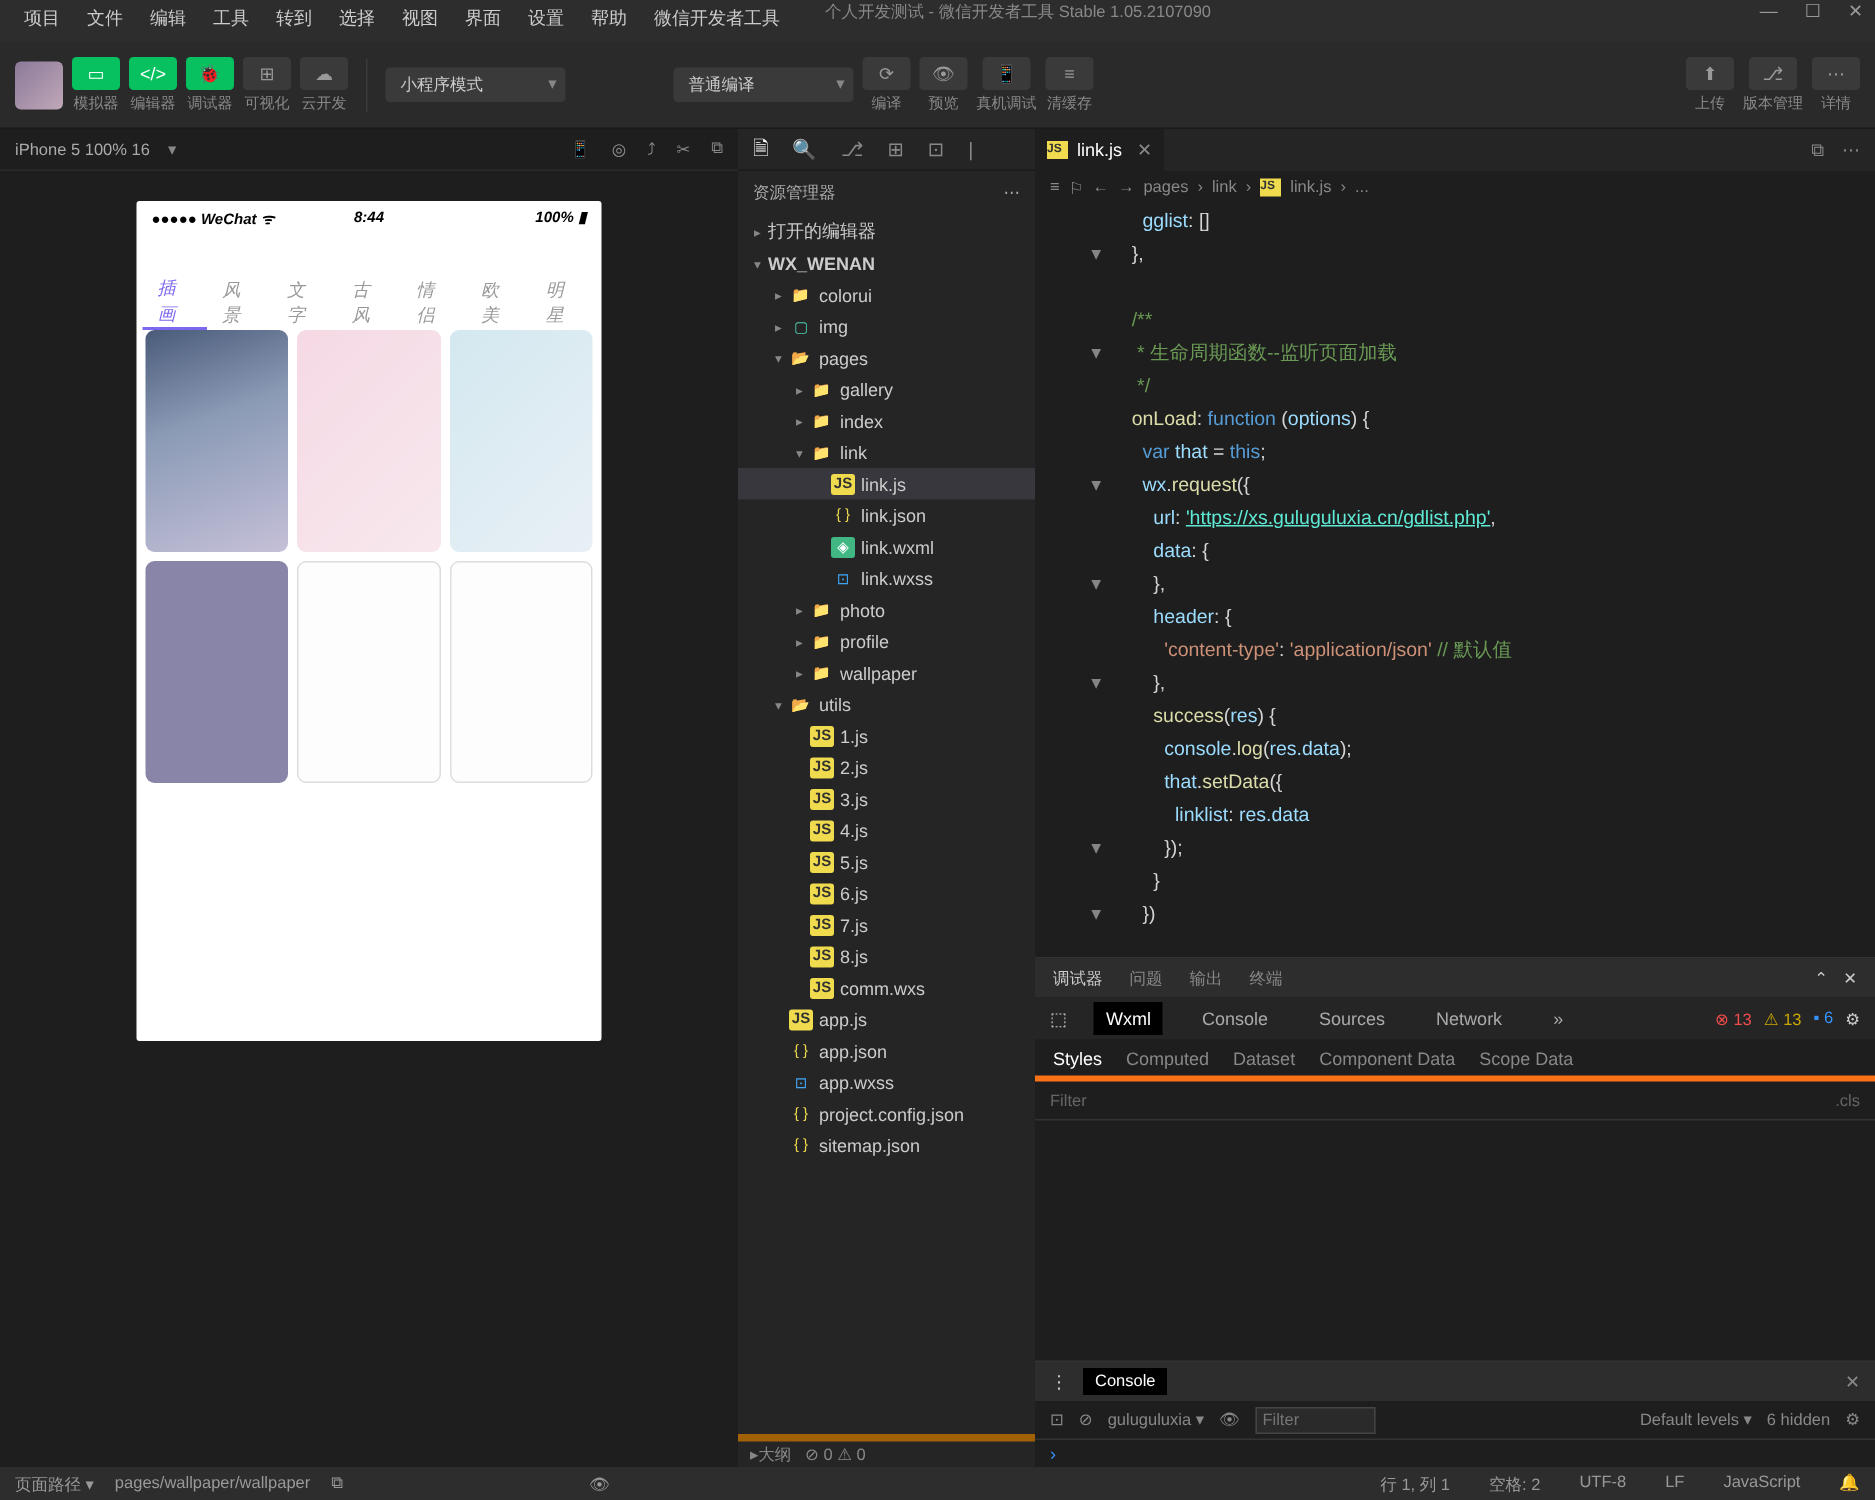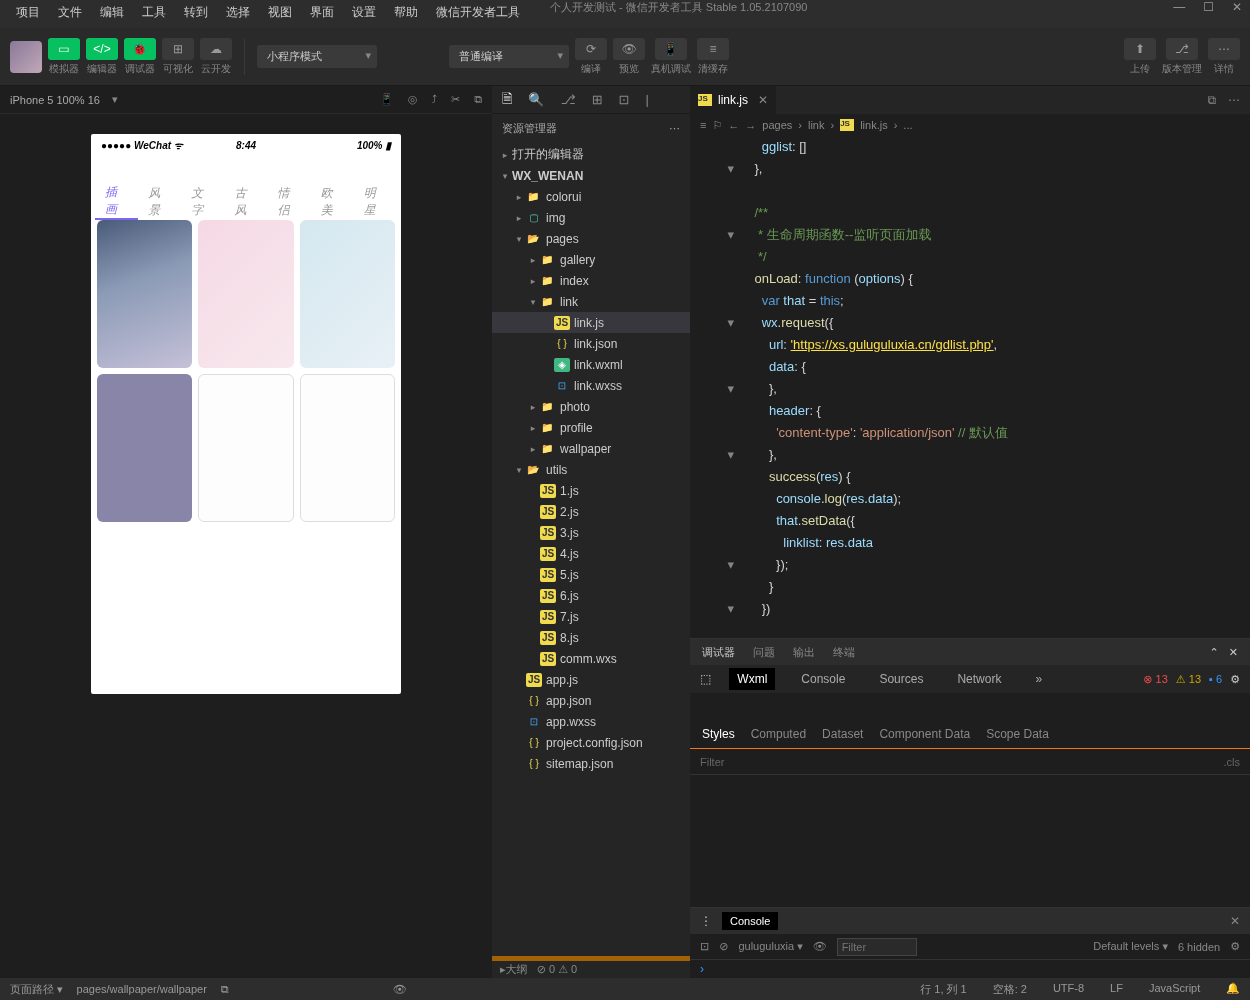--- a/index.html
+++ b/index.html
@@ -86,37 +86,37 @@
 .file-tab .ficon { width: 14px; height: 12px; }
 .file-tab .close { color: #888; cursor: pointer; margin-left: 4px; }
 .tab-strip .rightctl { margin-left: auto; display: flex; gap: 12px; padding-right: 10px; color: #888; }
 .breadcrumb { height: 22px; display: flex; align-items: center; gap: 6px; padding: 0 10px; color: #888; font-size: 11px; }
 .breadcrumb .bc-icon { cursor: pointer; }
 .code-area { flex: 1; display: flex; font-family: Consolas, monospace; font-size: 13px; overflow: hidden; }
 .gutter-fold { width: 50px; color: #858585; text-align: right; padding-right: 6px; line-height: 22px; }
 .code { flex: 1; line-height: 22px; white-space: pre; color: #d4d4d4; }
 .c-kw { color: #569cd6; } .c-fn { color: #dcdcaa; } .c-str { color: #ce9178; } .c-com { color: #6a9955; }
 .c-var { color: #9cdcfe; } .c-this { color: #569cd6; }
-.c-url { color: #fde047; text-decoration: underline; }
+.c-url { color: #5eead4; text-decoration: underline; }
 
 
 .debug-panel { height: 340px; display: flex; flex-direction: column; background: #1e1e1e; border-top: 1px solid #333; }
 .dp-tabs { height: 26px; display: flex; align-items: center; gap: 18px; padding: 0 12px; background: #2d2d2d; font-size: 11px; }
 .dp-tabs .dpt { color: #888; cursor: pointer; }
 .dp-tabs .dpt.active { color: #ccc; }
 .dp-tabs .dpt-close { margin-left: auto; display: flex; gap: 10px; }
 .dp-sub { height: 28px; display: flex; align-items: center; gap: 18px; padding: 0 10px; background: #252526; font-size: 12px; }
 .dp-sub .dps { color: #aaa; cursor: pointer; padding: 4px 8px; }
 .dp-sub .dps.active { background: #000; color: #fff; }
 .dp-sub .status { margin-left: auto; display: flex; gap: 8px; font-size: 11px; }
 .dp-sub .err-badge { color: #f14c4c; }
 .dp-sub .warn-badge { color: #cca700; }
 .dp-sub .info-badge { color: #3794ff; }
 .dp-body { flex: 1; background: #1e1e1e; }
-.dp-styles { height: 28px; display: flex; gap: 16px; padding: 6px 12px; font-size: 12px; border-bottom: 1px solid #f97316; margin-top: 28px; }
+.dp-styles { height: 28px; display: flex; gap: 16px; padding: 6px 12px; font-size: 12px; border-bottom: 4px solid #f97316; }
 .dp-styles span { color: #888; }
 .dp-styles span.active { color: #fff; }
 .dp-filter { height: 26px; display: flex; align-items: center; padding: 0 10px; color: #666; font-size: 11px; border-bottom: 1px solid #333; }
 .dp-filter .cls { margin-left: auto; }
 
 .console-panel { border-top: 1px solid #333; }
 .cp-head { height: 26px; display: flex; align-items: center; padding: 0 10px; background: #2d2d2d; gap: 10px; }
 .cp-head .cpt { background: #000; color: #fff; padding: 3px 8px; font-size: 11px; }
 .cp-head .ctl { margin-left: auto; display: flex; gap: 12px; color: #888; }
 .cp-bar { height: 26px; display: flex; align-items: center; padding: 0 10px; gap: 10px; font-size: 11px; color: #888; border-bottom: 1px solid #333; }

